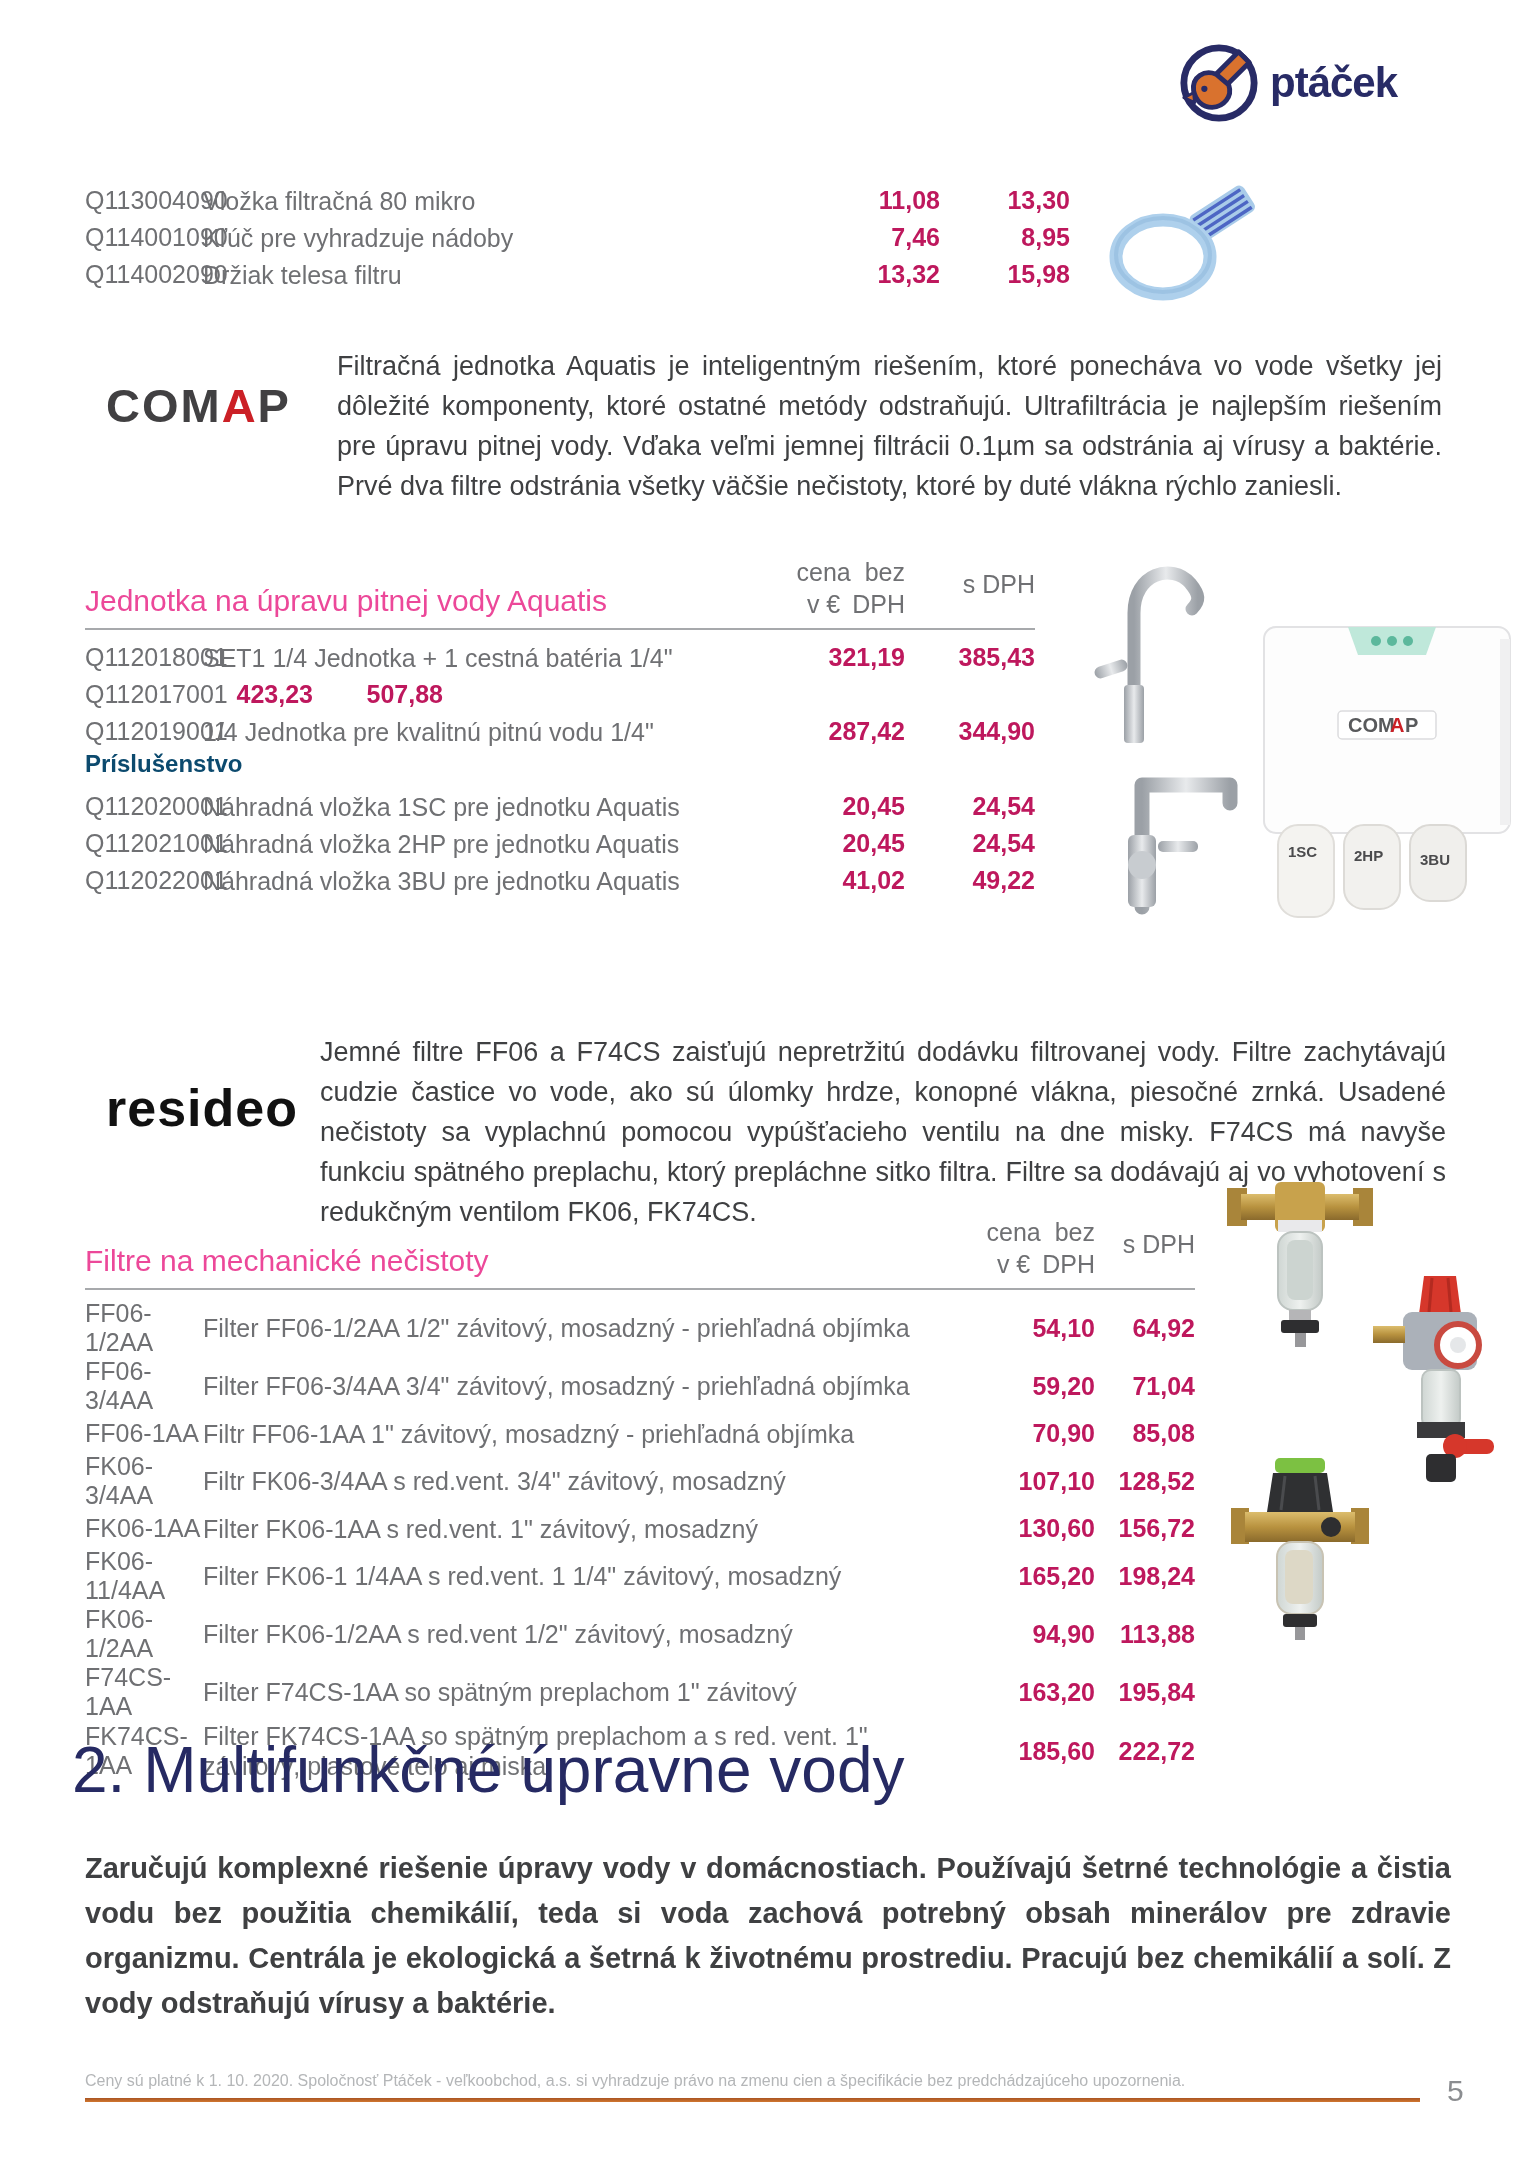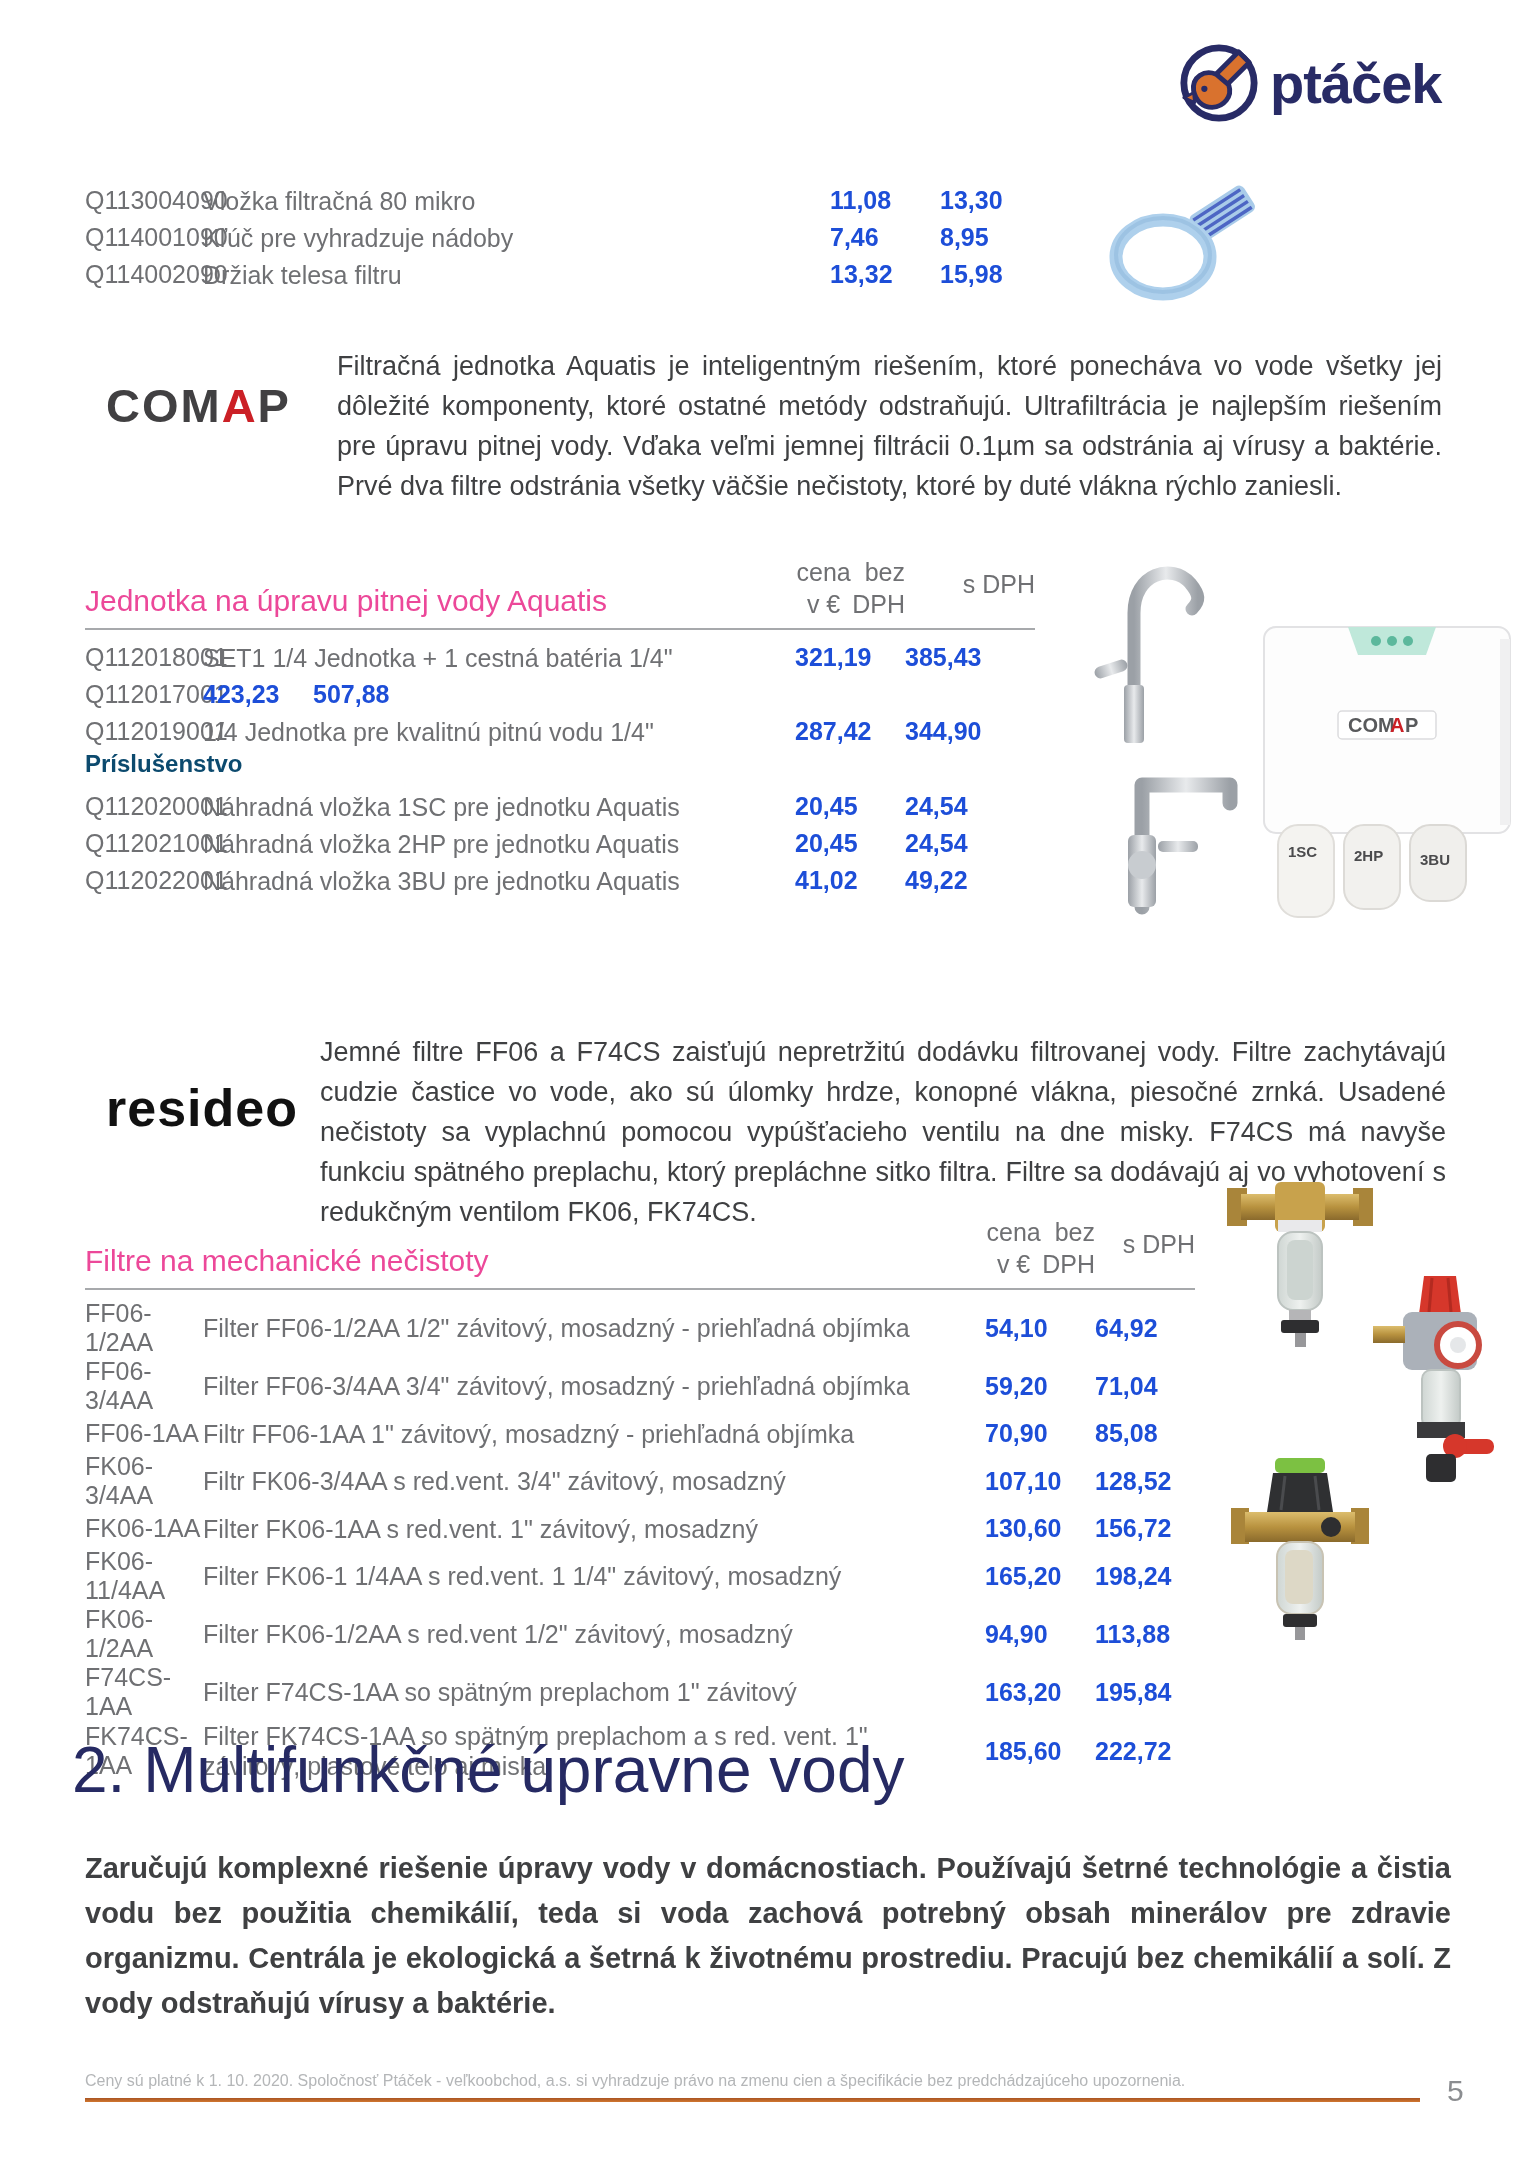--- a/index.html
+++ b/index.html
@@ -4,28 +4,28 @@
 <style>
   html,body{margin:0;padding:0;background:#ffffff;}
   #page{
     position:relative;width:1529px;height:2160px;margin:0 auto;background:#ffffff;
     font-family:"Liberation Sans","DejaVu Sans",sans-serif;color:#3f4042;overflow:hidden;
   }
   .abs{position:absolute;}
 
   
   .brand-logo{left:1178px;top:42px;display:flex;align-items:center;gap:10px;}
-  .brand-logo .word{font-size:56px;font-weight:700;color:#282b66;letter-spacing:-1px;}
+  .brand-logo .word{font-size:42px;font-weight:700;color:#282b66;letter-spacing:-1px;}
 
   
   .ptable{font-size:25px;color:#6f7073;}
   .row{display:flex;align-items:center;min-height:37px;}
   .col-code{flex:none;width:118px;}
   .col-desc{flex:1;padding-right:14px;line-height:30px;}
-  .col-net,.col-gross{flex:none;font-weight:700;color:#1d4ed8;}
+  .col-net,.col-gross{flex:none;text-align:right;font-weight:700;color:#be185d;}
   .col-net{width:110px;}
   .col-gross{width:130px;}
   .filters-section .col-gross{width:100px;}
 
   .table-head{display:flex;align-items:flex-end;}
   .table-title{flex:1;font-size:30px;font-weight:400;color:#ec4899;padding-bottom:2px;}
   .price-head{flex:none;display:flex;flex-direction:row;font-size:25px;color:#6f7073;line-height:32px;}
   .aquatis-section .price-head{width:240px;}
   .filters-section .price-head{width:210px;}
   .ph-top{text-align:center;}

